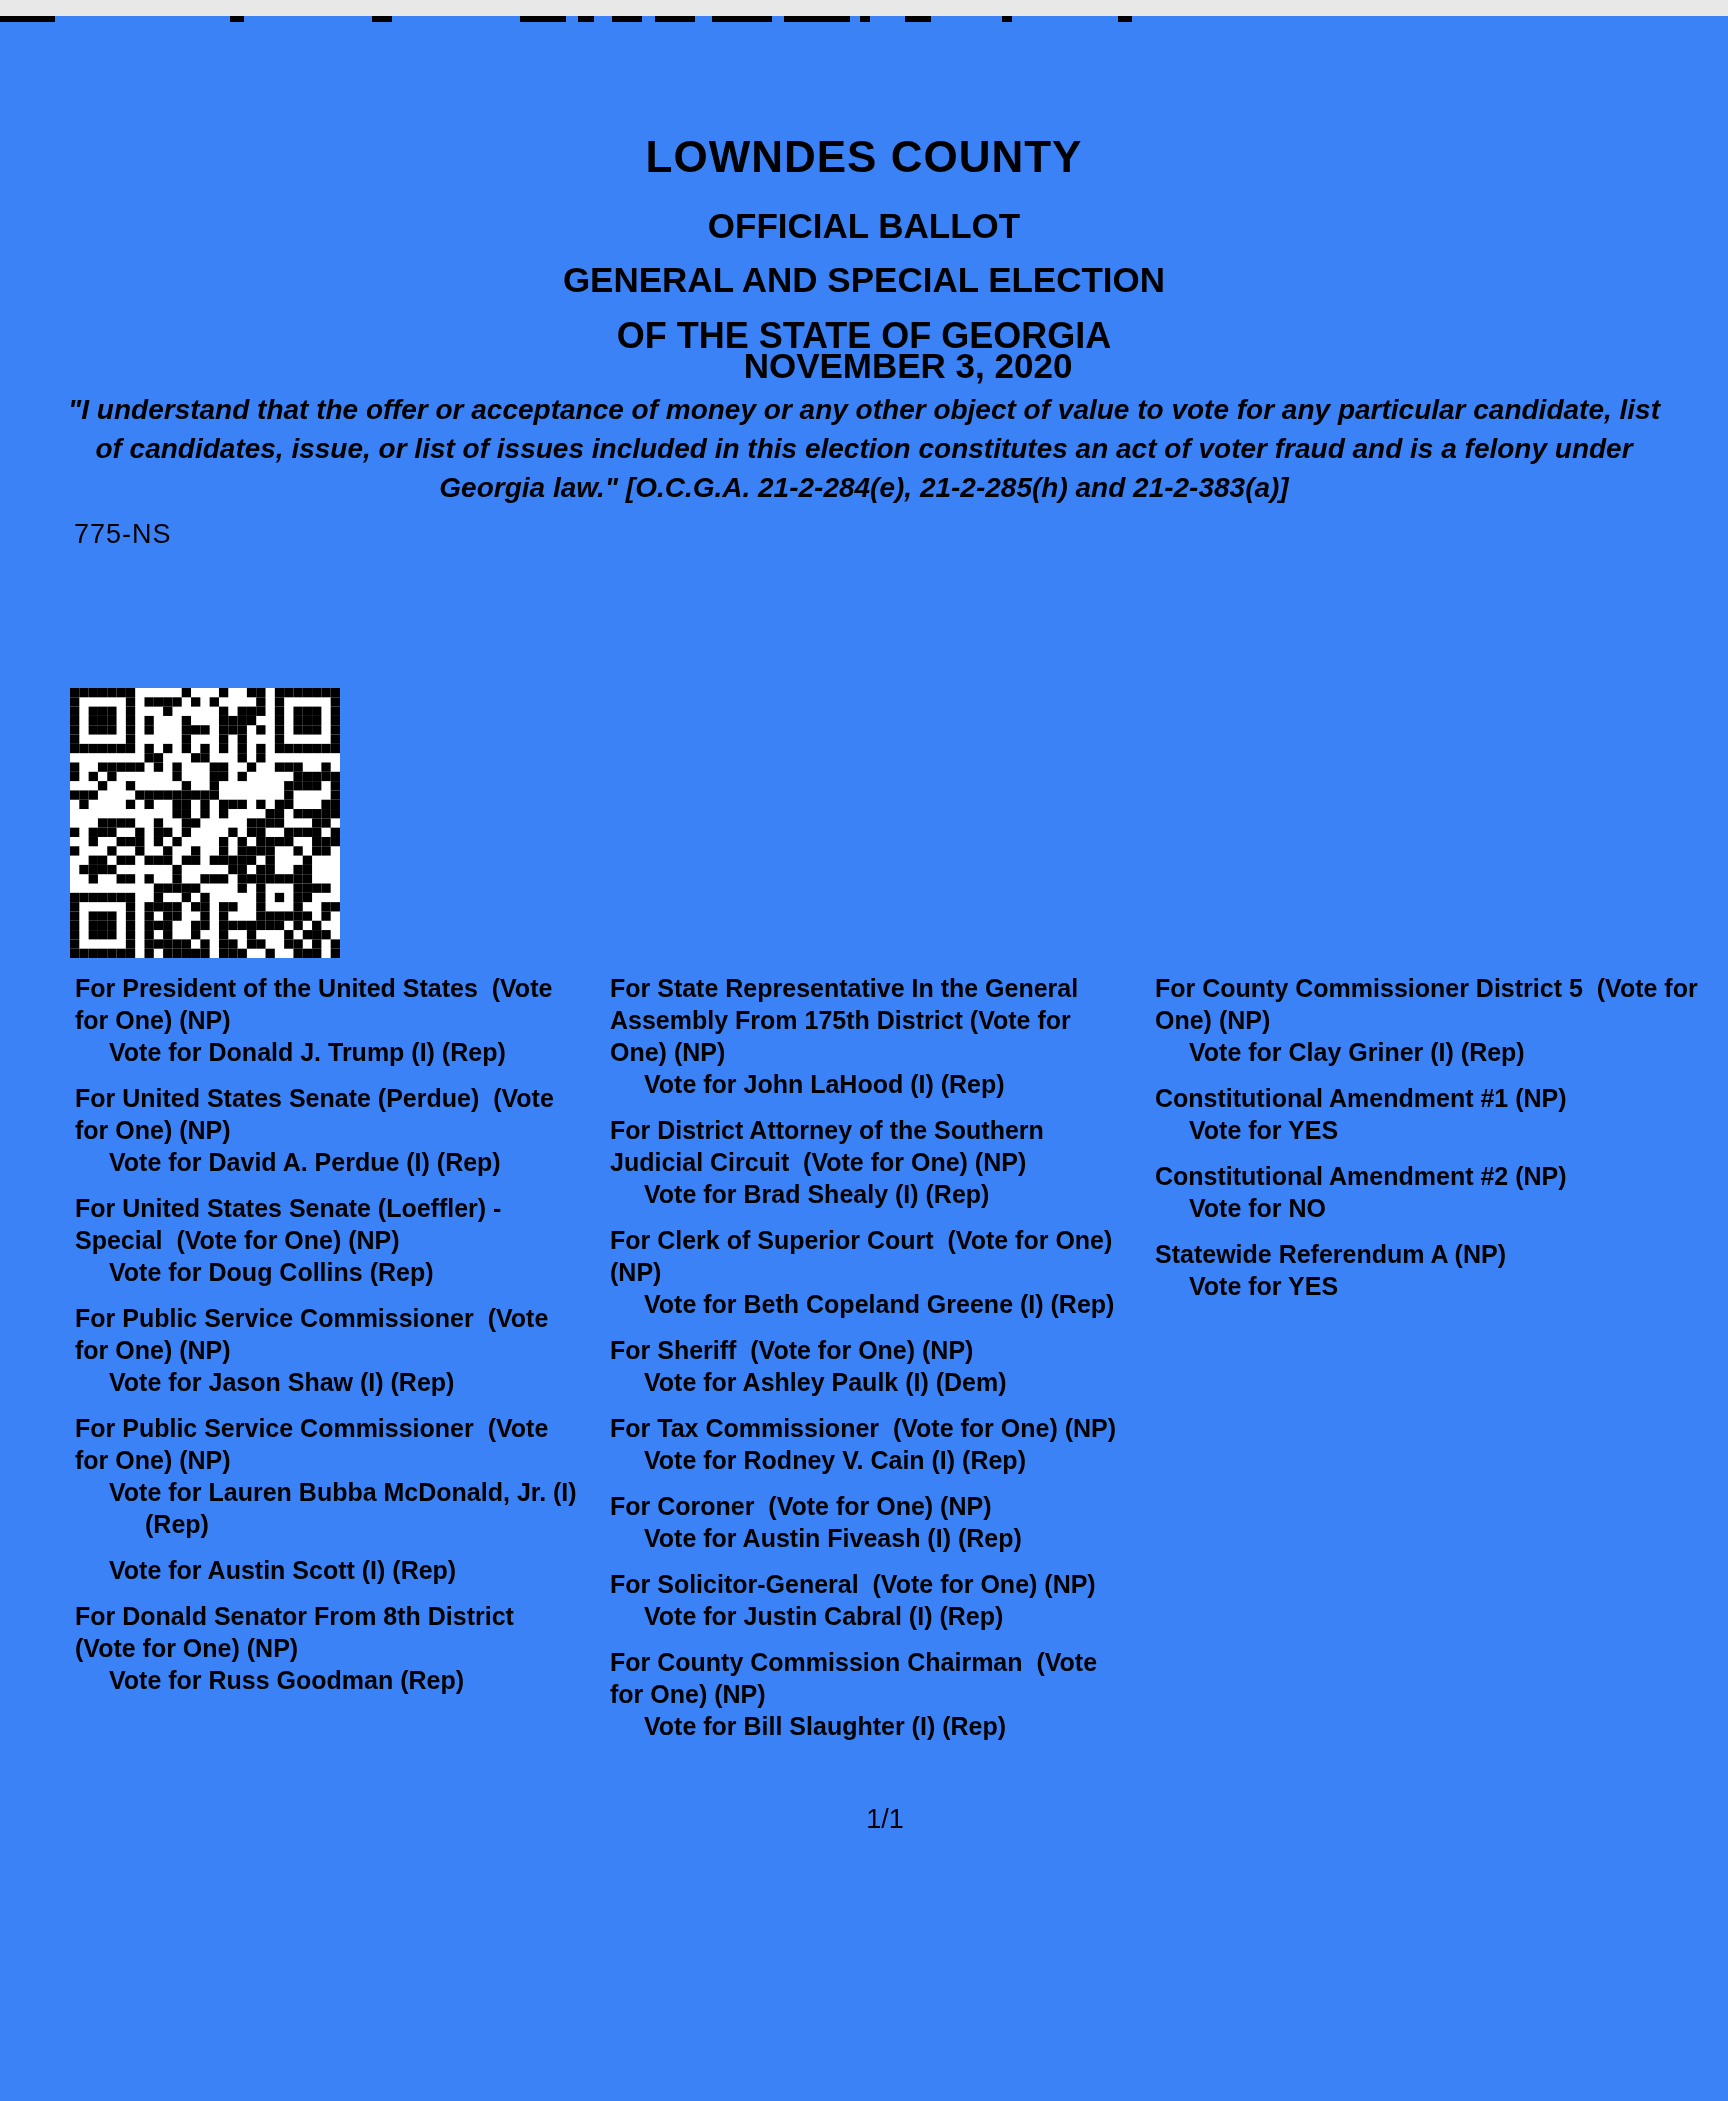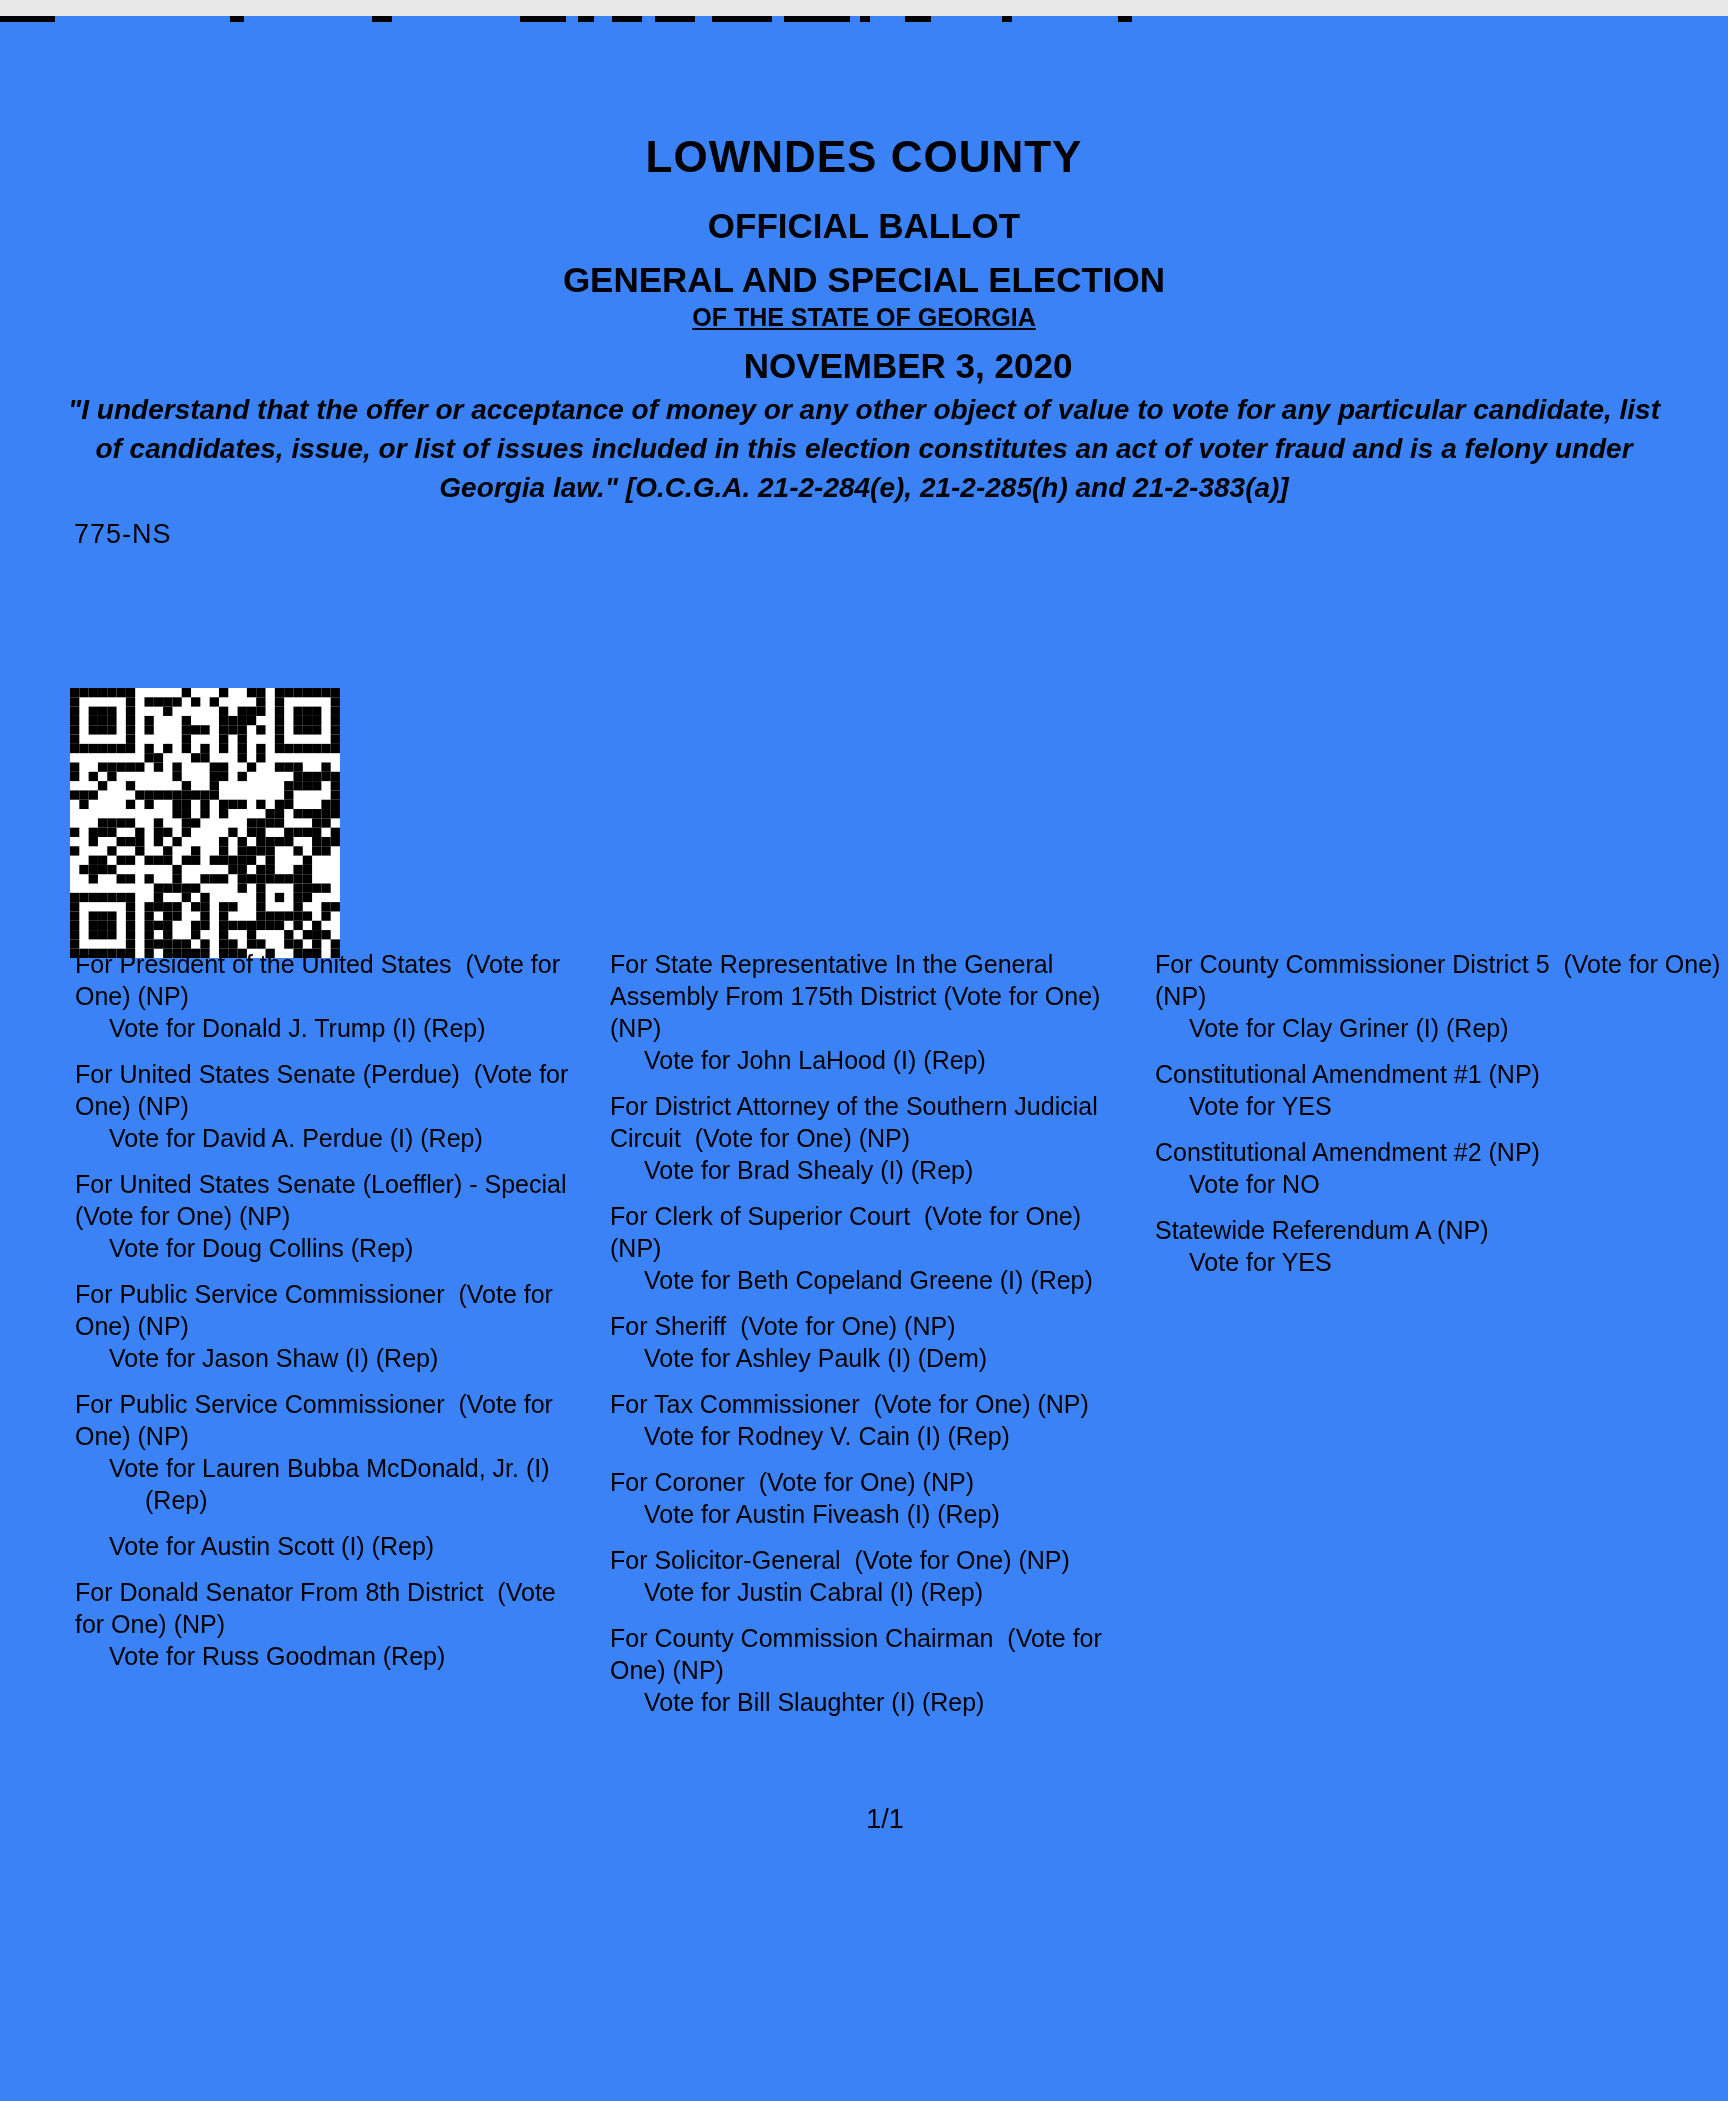--- a/index.html
+++ b/index.html
@@ -9,32 +9,32 @@
     background:#3b82f6;
     color:#000;
     font-family:"Liberation Sans","DejaVu Sans",sans-serif;
     overflow:hidden;
     margin:16px auto;
   }
   .hline{position:absolute;left:0;width:100%;text-align:center;font-weight:bold;white-space:pre;}
   .h-county{top:116px;font-size:44px;letter-spacing:1px;}
   .h-ballot{top:190px;font-size:35px;}
   .h-elect1{top:244px;font-size:35px;}
-  .h-elect2{top:287px;font-size:25px;text-decoration:underline;}
+  .h-elect2{top:299px;font-size:36px;}
   .h-date{top:330px;font-size:35px;padding-left:44px;}
   .notice{
     position:absolute;top:374px;left:50%;transform:translateX(-50%);
     width:1600px;text-align:center;
     font-style:italic;font-weight:bold;
     font-size:28px;line-height:39px;
     white-space:normal;
   }
   .ballot-style{position:absolute;top:503px;left:74px;font-size:27px;letter-spacing:1px;}
   .qr{position:absolute;top:672px;left:70px;}
-  .columns{position:absolute;top:932px;left:75px;display:flex;}
+  .columns{position:absolute;top:956px;left:75px;display:flex;font-weight:bold;}
   .col{flex:0 0 auto;}
   .col1{width:505px;margin-right:30px;}
   .col2{width:515px;margin-right:30px;}
   .col3{width:570px;}
   .contest{margin-bottom:14px;font-size:25px;line-height:32px;}
   .contest-title{white-space:pre-wrap;}
   .contest-vote{padding-left:70px;text-indent:-36px;white-space:pre-wrap;}
   .page-number{position:absolute;top:1788px;left:0;width:1770px;text-align:center;font-size:27px;}
   .mark{position:absolute;background:#000;}
 </style>

